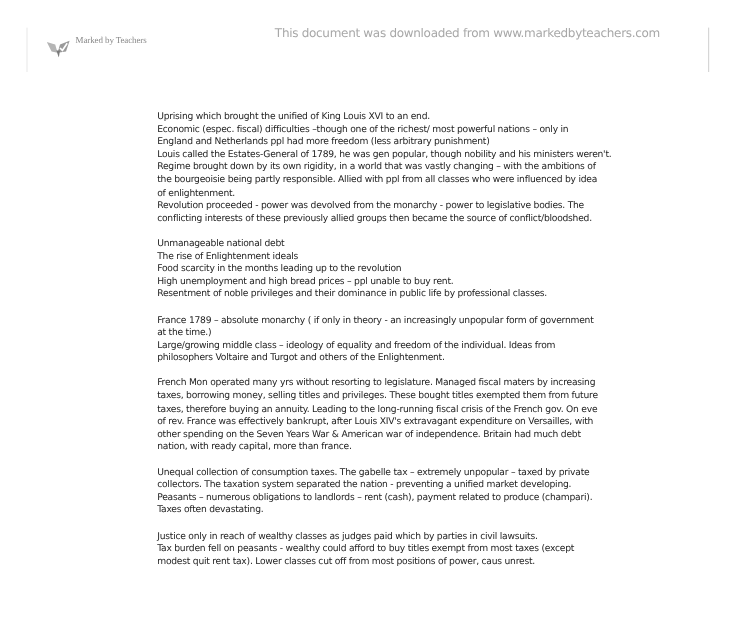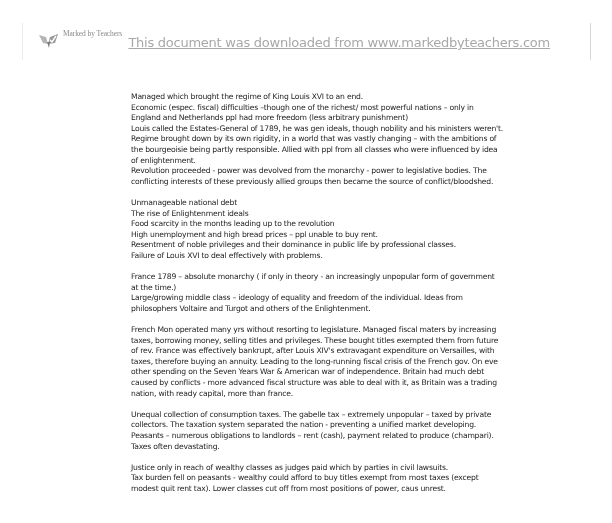--- a/index.html
+++ b/index.html
@@ -17,22 +17,22 @@
   }
   .logo {
     position: absolute; left: 16px; top: 10px; width: 20px; height: 15px;
   }
   .brand {
     position: absolute; left: 40px; top: 6px;
     font-family: Liberation Serif, serif; font-size: 7.5px; color: #8a8a8a;
     letter-spacing: -0.1px;
   }
   .notice {
-    position: absolute; right: 40px; top: 12px;
-    font-size: 13px; color: #a8a8a8; letter-spacing: -0.25px; text-decoration: underline;
+    position: absolute; right: 40px; top: 0;
+    font-size: 10px; color: #a8a8a8; letter-spacing: -0.25px;
   }
   .doc {
     position: absolute; left: 131px; top: 92px; width: 470px;
     font-size: 7.65px; line-height: 10.6px; letter-spacing: -0.2px;
     color: #1e1e1e;
   }
   .title { margin: 0 0 10.6px 0; font-size: 7.9px; }
   .para { margin: 0 0 10.6px 0; }
   .line { display: block; white-space: nowrap; }
 </style>
@@ -48,51 +48,49 @@
       <path d="M11 7 L13 9 L17 3" stroke="#ffffff" stroke-width="1.4" fill="none"></path>
     </svg>
   </span>
   <span class="brand">Marked by Teachers</span>
   <span class="notice">This document was downloaded from www.markedbyteachers.com</span>
 </div>
 
 <div class="doc">
   <div id="paras">
       <div class="para">
-        <span class="line">Managed which brought the regime of King Louis XVI to an end.</span>
+        <span class="line">Uprising which brought the unified of King Louis XVI to an end.</span>
         <span class="line">Economic (espec. fiscal) difficulties  –though one of the richest/ most powerful nations – only in</span>
         <span class="line">England and Netherlands ppl had more freedom (less arbitrary punishment)</span>
-        <span class="line">Louis called the Estates-General of 1789, he was gen ideals, though nobility and his ministers weren't.</span>
+        <span class="line">Louis called the Estates-General of 1789, he was gen popular, though nobility and his ministers weren't.</span>
         <span class="line">Regime brought down by its own rigidity, in a world that was vastly changing  – with the ambitions of</span>
         <span class="line">the bourgeoisie being partly responsible.  Allied with ppl from all classes who were influenced by idea</span>
         <span class="line">of enlightenment.</span>
         <span class="line">Revolution proceeded - power was devolved from the monarchy - power to legislative bodies.  The</span>
         <span class="line">conflicting interests of these previously allied groups then became the source of conflict/bloodshed.</span>
       </div>
       <div class="para">
         <span class="line">Unmanageable national debt</span>
         <span class="line">The rise of Enlightenment ideals</span>
         <span class="line">Food scarcity in the months leading up to the revolution</span>
         <span class="line">High unemployment and high bread prices – ppl unable to buy rent.</span>
         <span class="line">Resentment of noble privileges and their dominance in public life by professional classes.</span>
-        <span class="line">Failure of Louis XVI to deal effectively with problems.</span>
       </div>
       <div class="para">
         <span class="line">France 1789  – absolute monarchy ( if only in theory - an increasingly unpopular form of government</span>
         <span class="line">at the time.)</span>
         <span class="line">Large/growing middle class – ideology of equality and freedom of the individual. Ideas from</span>
         <span class="line">philosophers Voltaire and Turgot and others of the Enlightenment.</span>
       </div>
       <div class="para">
         <span class="line">French Mon operated many yrs without resorting to legislature.  Managed fiscal maters by increasing</span>
         <span class="line">taxes, borrowing money, selling titles and privileges.  These bought titles exempted them from future</span>
+        <span class="line">taxes, therefore buying an annuity.  Leading to the long-running fiscal crisis of the French gov.  On eve</span>
         <span class="line">of rev. France was effectively bankrupt, after Louis XIV's extravagant expenditure on Versailles, with</span>
-        <span class="line">taxes, therefore buying an annuity.  Leading to the long-running fiscal crisis of the French gov.  On eve</span>
         <span class="line">other spending on the Seven Years War &amp; American war of independence.  Britain had much debt</span>
-        <span class="line">caused by conflicts - more advanced fiscal structure was able to deal with it, as Britain was a trading</span>
         <span class="line">nation, with ready capital, more than france.</span>
       </div>
       <div class="para">
         <span class="line">Unequal collection of consumption taxes.  The gabelle tax – extremely unpopular – taxed by private</span>
         <span class="line">collectors.  The taxation system separated the nation - preventing a unified market developing.</span>
         <span class="line">Peasants – numerous obligations to landlords – rent (cash), payment related to produce (champari).</span>
         <span class="line">Taxes often devastating.</span>
       </div>
       <div class="para">
         <span class="line">Justice only in reach of wealthy classes as judges paid which by parties in civil lawsuits.</span>

